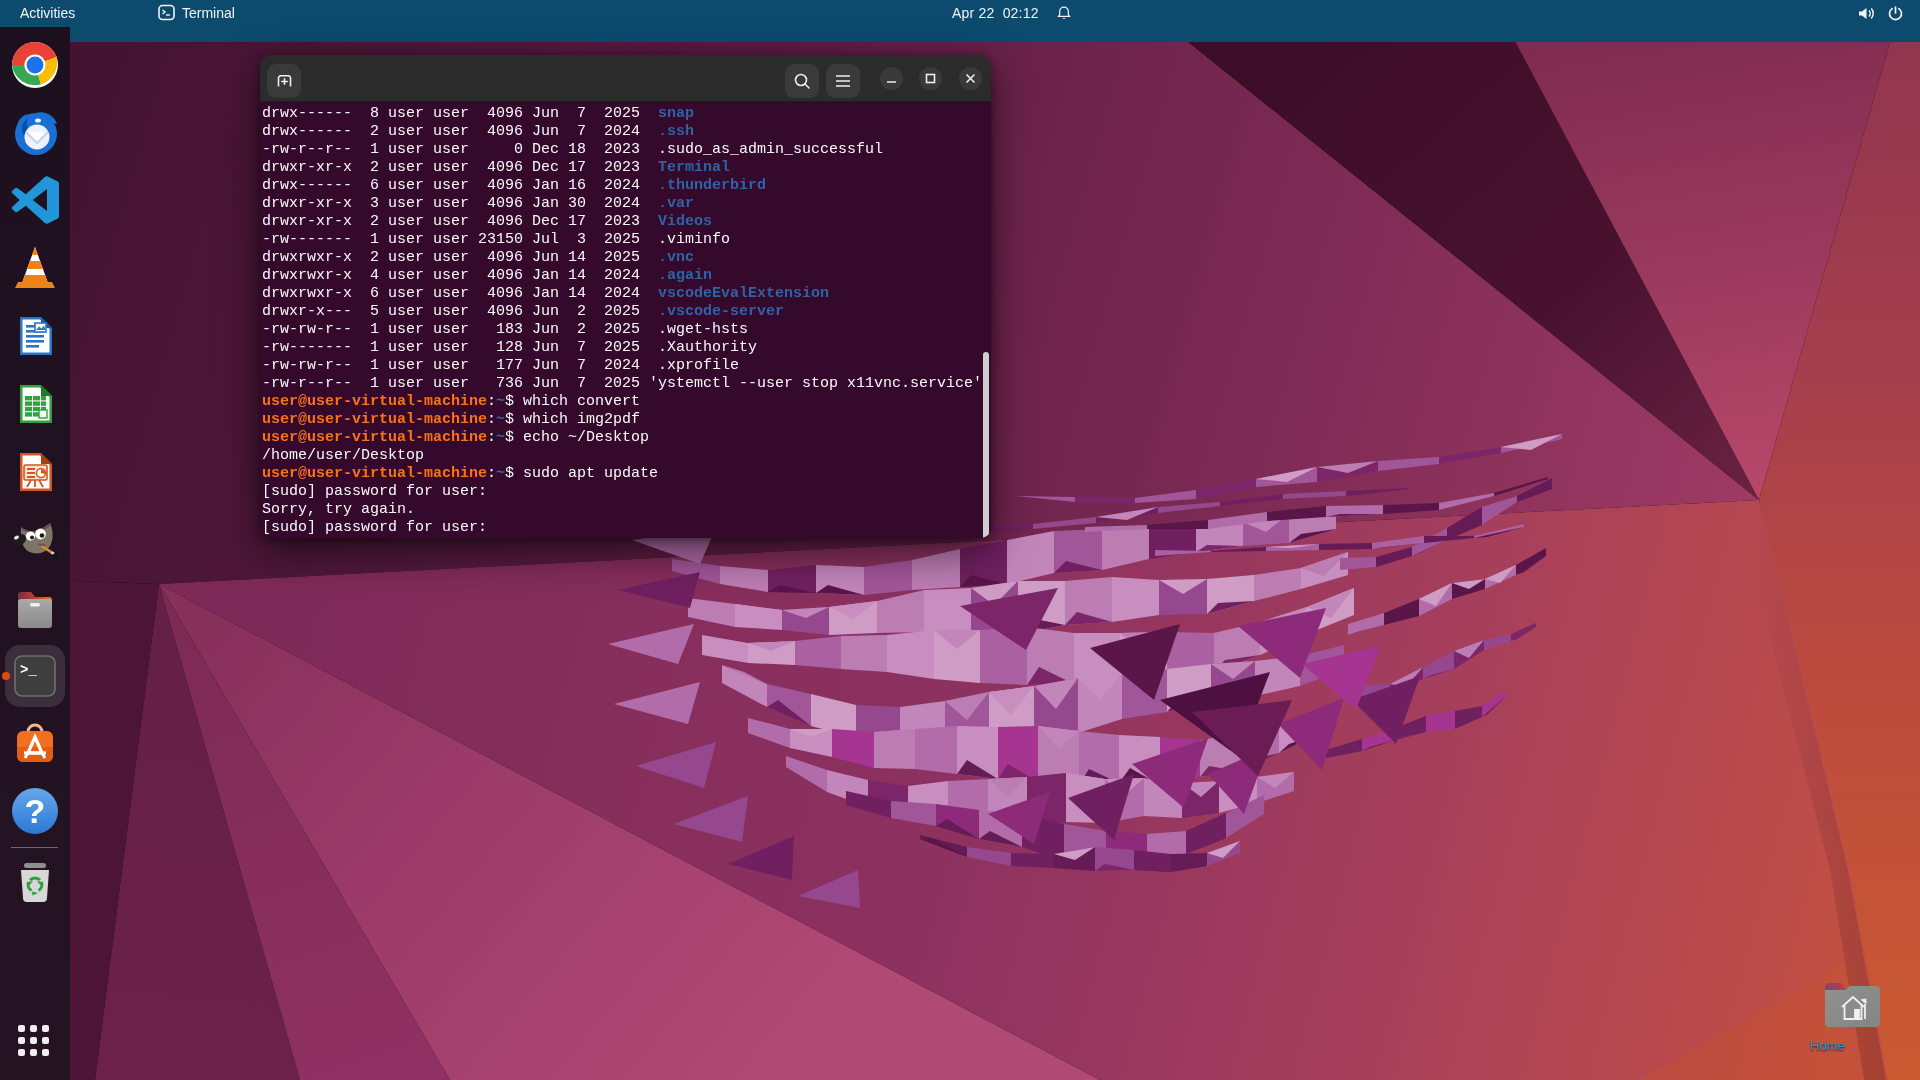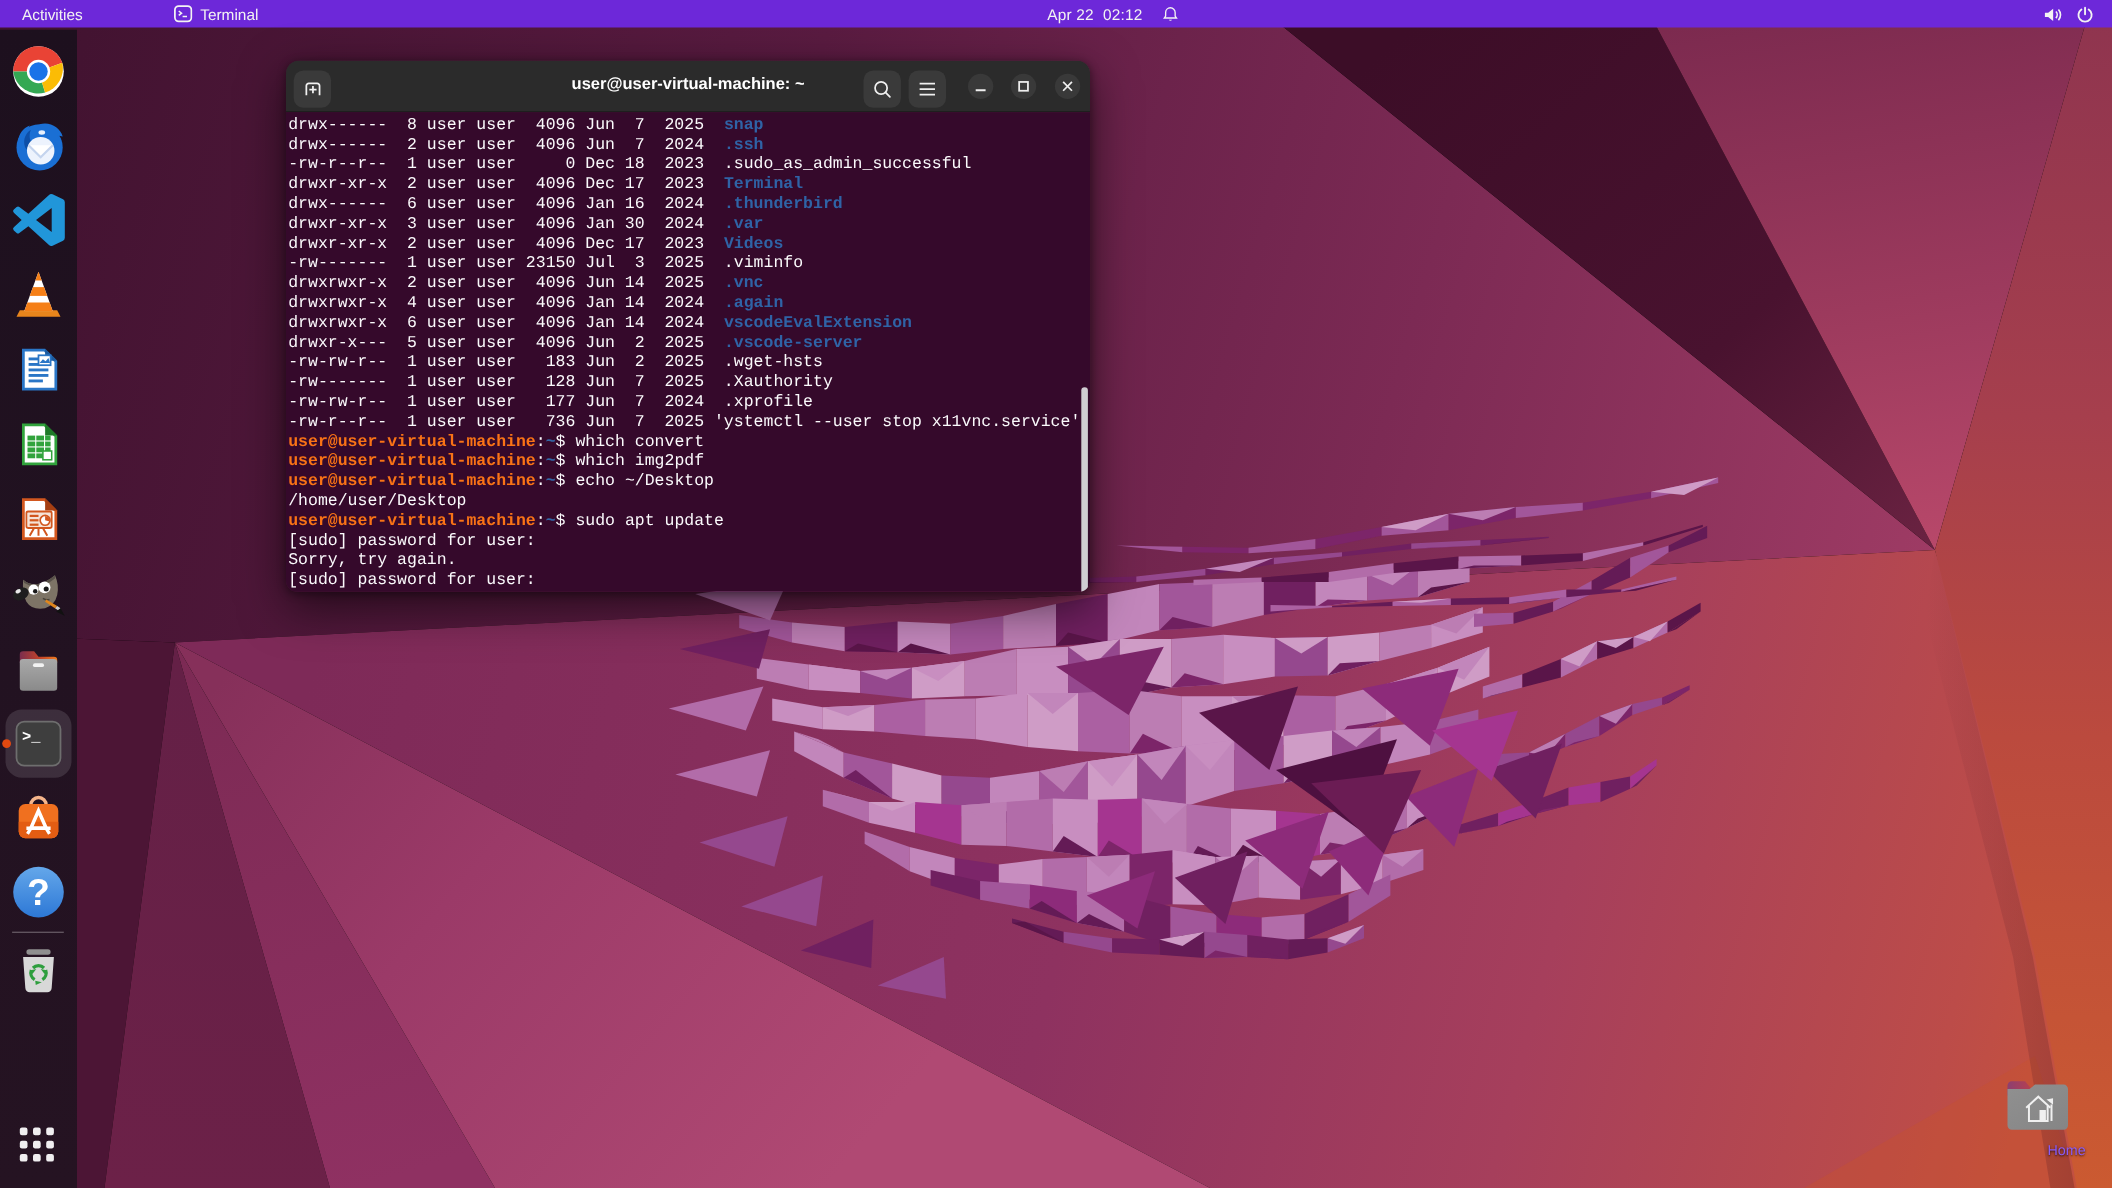--- a/index.html
+++ b/index.html
@@ -1,19 +1,19 @@
 <!DOCTYPE html>
 <html><head>
 <meta charset="utf-8">
 <style>
   html,body{margin:0;padding:0;width:1920px;height:1080px;overflow:hidden;background:#000;
     font-family:"Liberation Sans",sans-serif;}
   #wall{position:absolute;left:0;top:0;width:1920px;height:1080px;}
   
-  #topbar{position:absolute;left:0;top:0;width:1920px;height:25px;background:#6d28d9;color:#f3f3f3;
+  #topbar{position:absolute;left:0;top:0;width:1920px;height:42px;background:#0c4a6e;color:#f3f3f3;
     font-size:14px;}
   #activities{position:absolute;left:20px;top:5px;}
   #tb-app{position:absolute;left:118px;top:5px;display:flex;align-items:center;margin-left:40px;}
   #tb-app span{margin-left:7px;}
   #clock{position:absolute;left:952px;top:5px;letter-spacing:0.2px;}
   
   #dock{position:absolute;left:0;top:27px;width:70px;height:1053px;
     background:linear-gradient(180deg,#1d101e 0%,#221221 55%,#251322 100%);}
   .dicon{position:absolute;left:11px;width:48px;height:48px;}
   #dsep{position:absolute;left:11px;top:820px;width:47px;height:1px;background:rgba(255,255,255,0.35);}
@@ -29,21 +29,21 @@
   #tcontent{position:absolute;left:0;top:47px;width:100%;height:436px;background:#35092b;}
   #tpre{margin:0;padding:3px 0 0 2px;font-family:Liberation Mono, monospace;
     font-size:15px;line-height:18px;color:#fbfafc;white-space:pre;}
   #tpre .d{color:#2f63a6;font-weight:bold;}
   #tpre .g{color:#f97316;font-weight:bold;}
   #tpre .t{color:#3465a4;font-weight:bold;}
   #scrollbar{position:absolute;left:723px;top:297px;width:6px;height:190px;border-radius:3px;
     background:#cfccd2;}
   
   #home{position:absolute;left:1810px;top:975px;width:86px;height:85px;text-align:center;}
-  #homelbl{position:absolute;left:0px;top:63px;width:86px;text-align:right;color:#8b5cf6;font-size:13px;
+  #homelbl{position:absolute;left:0px;top:63px;width:86px;text-align:left;color:#0ea5e9;font-size:13px;
     text-shadow:0 1px 2px rgba(0,0,0,0.8);}
 </style>
 </head>
 <body>
 
 <svg id="wall" viewBox="0 0 1920 1080" preserveAspectRatio="none">
   <defs>
     <linearGradient id="gA" x1="0" y1="0" x2="1759" y2="500" gradientUnits="userSpaceOnUse">
       <stop offset="0" stop-color="#40122f"></stop>
         <stop offset="0.4" stop-color="#5a1b41"></stop>
@@ -577,21 +577,20 @@
 </div>
 
 <div id="term">
   <div id="titlebar">
     <div class="tbtn" style="left:7px;">
       <svg width="34" height="34" viewBox="0 0 34 34">
         <path d="M11.5 22.5 V14 a2.2 2.2 0 0 1 2.2-2.2 h7.6 a2.2 2.2 0 0 1 2.2 2.2 v8.5" fill="none" stroke="#f0f0f0" stroke-width="1.6"></path>
         <path d="M17.5 14.2 v6.6 M14.2 17.5 h6.6" stroke="#f0f0f0" stroke-width="1.6"></path>
       </svg>
     </div>
-    <div id="title">user@user-virtual-machine: ~</div>
     <div class="tbtn" style="left:525px;">
       <svg width="34" height="34" viewBox="0 0 34 34">
         <circle cx="16" cy="16" r="5.5" fill="none" stroke="#efefef" stroke-width="1.6"></circle>
         <path d="M20 20 L24 24" stroke="#efefef" stroke-width="1.6" stroke-linecap="round"></path>
       </svg>
     </div>
     <div class="tbtn" style="left:566px;">
       <svg width="34" height="34" viewBox="0 0 34 34">
         <path d="M10 12 h14 M10 17 h14 M10 22 h14" stroke="#efefef" stroke-width="1.7"></path>
       </svg>

